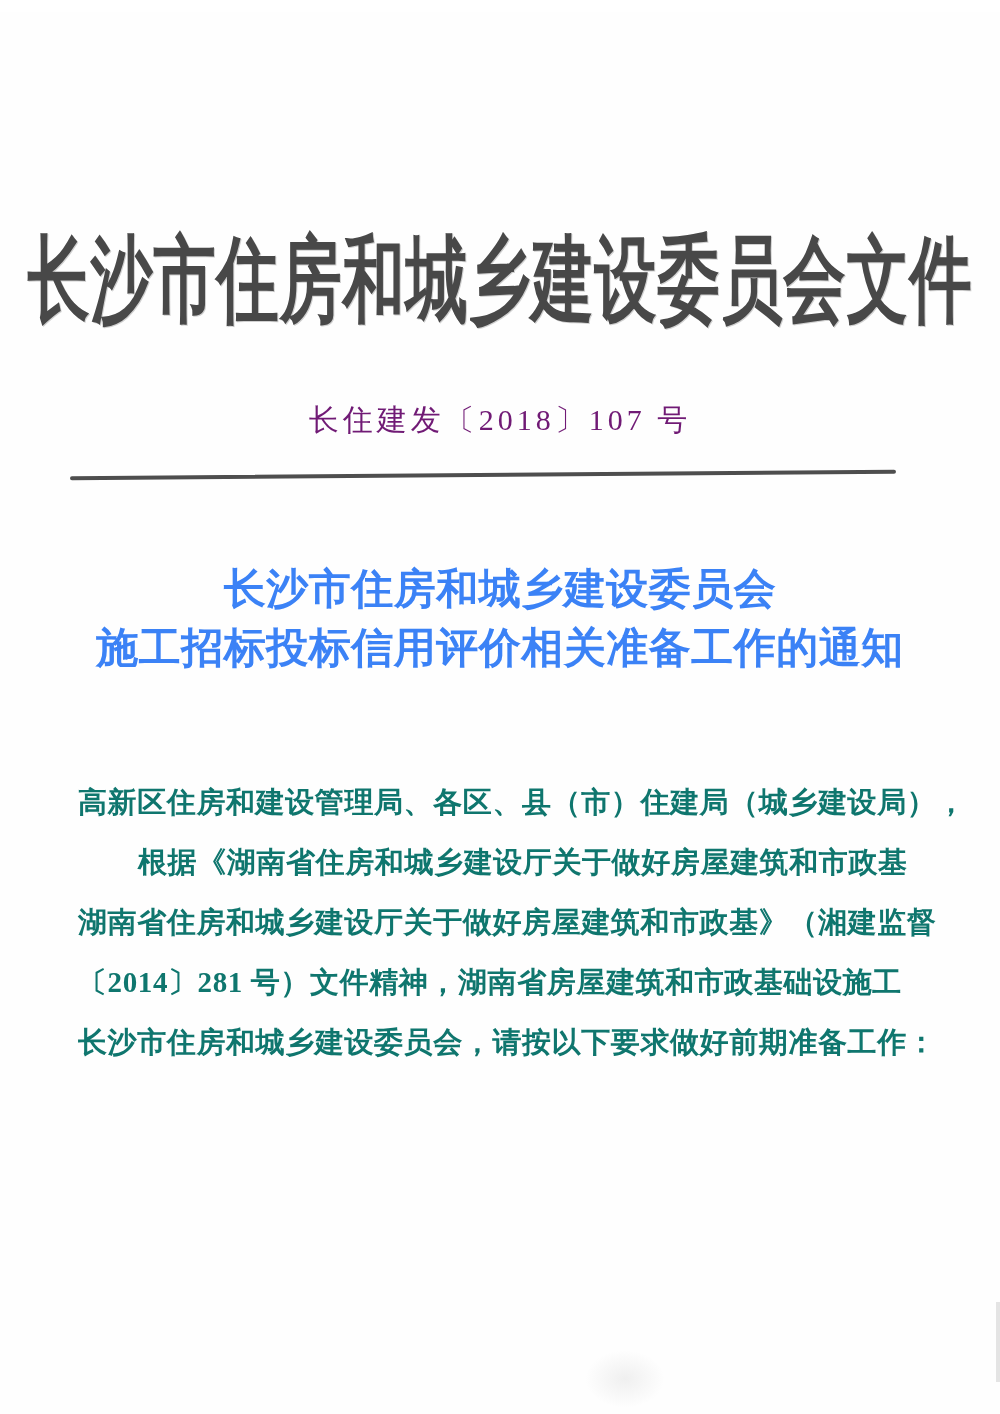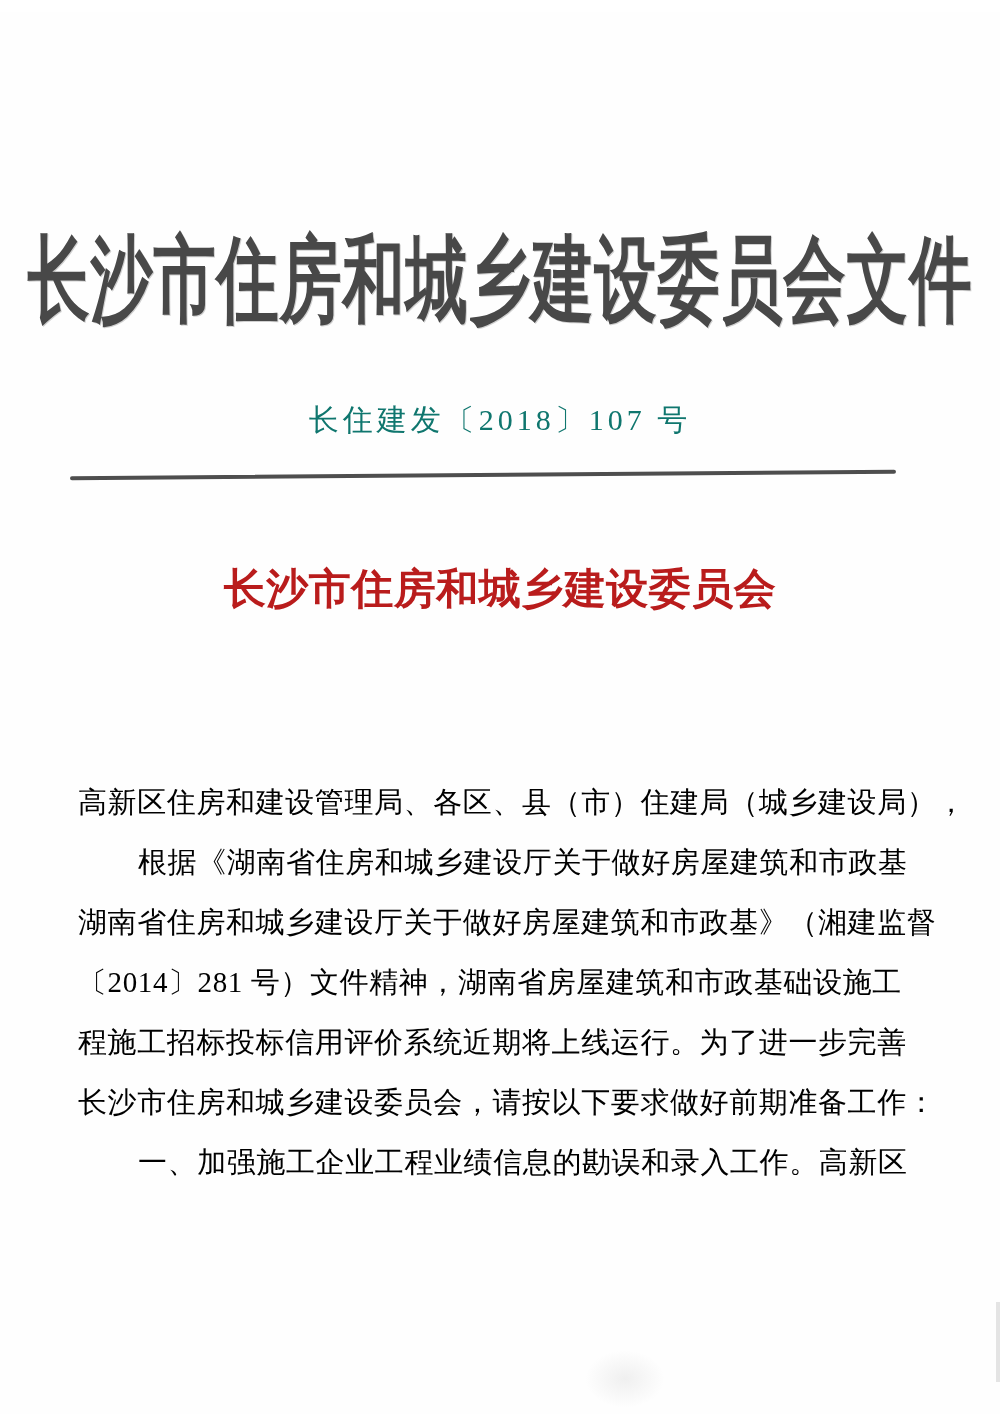--- a/index.html
+++ b/index.html
@@ -35,21 +35,21 @@
   }
   
   .doc-number {
     position: absolute;
     top: 388px;
     left: 0;
     width: 100%;
     text-align: center;
     font-size: 30px;
     letter-spacing: 4px;
-    color: #0f766e;
+    color: #701a75;
     white-space: nowrap;
   }
   
   .rule {
     position: absolute;
     top: 461px;
     left: 70px;
     width: 826px;
     height: 4px;
     background: #4e4e4e;
@@ -59,32 +59,33 @@
   
   .title-block {
     position: absolute;
     top: 548px;
     left: 0;
     width: 100%;
     text-align: center;
     font-weight: bold;
     font-size: 42px;
     line-height: 59px;
-    color: #b91c1c;
+    color: #3b82f6;
     letter-spacing: 0.5px;
     white-space: nowrap;
   }
   
   .body-col {
     position: absolute;
     top: 760px;
     left: 78px;
     width: 846px;
     font-size: 29px;
-    color: #000000;
+    color: #0f766e;
+    font-weight: bold;
   }
   .body-line {
     height: 60px;
     line-height: 60px;
     letter-spacing: 0.6px;
     white-space: nowrap;
   }
   .body-line.indent {
     padding-left: 60px;
   }
@@ -115,28 +116,27 @@
 <div class="page">
 
   <div class="banner">长沙市住房和城乡建设委员会文件</div>
 
   <div class="doc-number">长住建发〔2018〕107 号</div>
 
   <div class="rule"></div>
 
   <div class="title-block">
     <div>长沙市住房和城乡建设委员会</div>
+    <div>施工招标投标信用评价相关准备工作的通知</div>
   </div>
 
   <div class="body-col">
     <div class="body-line">高新区住房和建设管理局、各区、县（市）住建局（城乡建设局），</div>
     <div class="body-line indent">根据《湖南省住房和城乡建设厅关于做好房屋建筑和市政基</div>
     <div class="body-line">湖南省住房和城乡建设厅关于做好房屋建筑和市政基》（湘建监督</div>
     <div class="body-line">〔2014〕281 号）文件精神，湖南省房屋建筑和市政基础设施工</div>
-    <div class="body-line">程施工招标投标信用评价系统近期将上线运行。为了进一步完善</div>
     <div class="body-line">长沙市住房和城乡建设委员会，请按以下要求做好前期准备工作：</div>
-    <div class="body-line indent">一、加强施工企业工程业绩信息的勘误和录入工作。高新区</div>
   </div>
 
   <div class="smudge"></div>
   <div class="edge-sliver"></div>
 
 </div>
 
 </body></html>

